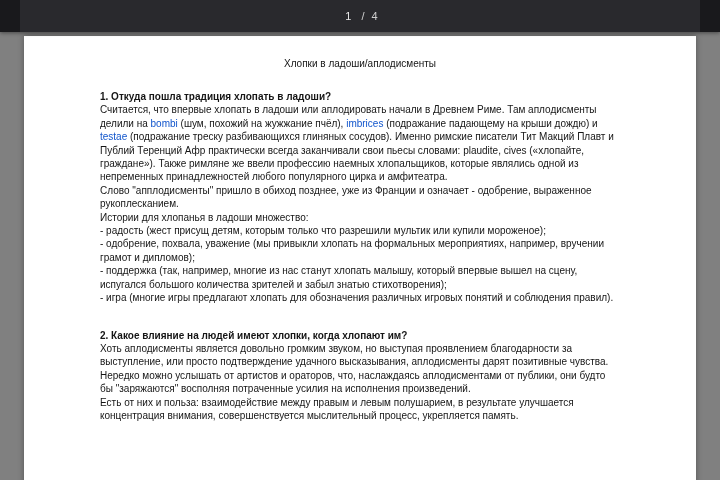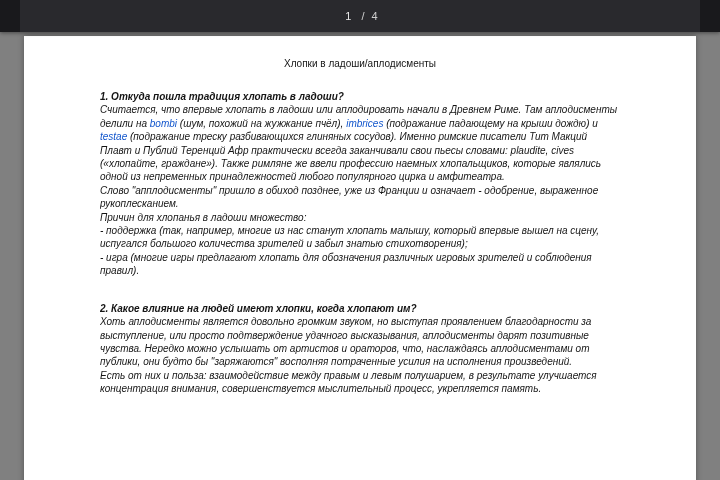--- a/index.html
+++ b/index.html
@@ -23,21 +23,21 @@
   .page{
     width:672px;margin:0 auto;background:#ffffff;height:470px;
     box-shadow:0 0 6px rgba(0,0,0,.35);
     padding:21px 76px 0 76px;box-sizing:border-box;
   }
   .doc-title{
     text-align:center;font-size:10px;color:#151515;line-height:13px;
     margin-bottom:20px;
   }
   .doc-blocks{overflow:hidden;}
-  .block{font-size:10px;line-height:13.4px;color:#151515;margin:0;font-style:italic;}
+  .block{font-size:10px;line-height:13.4px;color:#151515;margin:0;}
   .block.heading{font-weight:bold;margin-top:24px;}
   .block.heading:first-child{margin-top:0;}
   .block .link{color:#1155cc;cursor:pointer;}
 </style>
 </head>
 <body>
 
 <div class="viewer">
   <div class="toolbar">
     <div class="toolbar-edge left"></div>
@@ -49,22 +49,24 @@
     <div class="toolbar-edge right"></div>
   </div>
 
   <div class="canvas">
     <div class="page">
       <div class="doc-title">Хлопки в ладоши/аплодисменты</div>
       <div class="doc-blocks">
           <div class="block heading"><span>1. Откуда пошла традиция хлопать в ладоши?</span></div>
           <div class="block paragraph"><span>Считается, что впервые хлопать в ладоши или аплодировать начали в Древнем Риме. Там аплодисменты делили на </span><span class="link">bombi</span><span> (шум, похожий на жужжание пчёл), </span><span class="link">imbrices</span><span> (подражание падающему на крыши дождю) и </span><span class="link">testae</span><span> (подражание треску разбивающихся глиняных сосудов). Именно римские писатели Тит Макций Плавт и Публий Теренций Афр практически всегда заканчивали свои пьесы словами: plaudite, cives («хлопайте, граждане»). Также римляне же ввели профессию наемных хлопальщиков, которые являлись одной из непременных принадлежностей любого популярного цирка и амфитеатра.</span></div>
           <div class="block paragraph"><span>Слово "апплодисменты" пришло в обиход позднее, уже из Франции и означает - одобрение, выраженное рукоплесканием.</span></div>
-          <div class="block paragraph"><span>Причин для хлопанья в ладоши множество:</span></div>
+          <div class="block paragraph"><span>Истории для хлопанья в ладоши множество:</span></div>
+          <div class="block paragraph"><span>- радость (жест присущ детям, которым только что разрешили мультик или купили мороженое);</span></div>
+          <div class="block paragraph"><span>- одобрение, похвала, уважение (мы привыкли хлопать на формальных мероприятиях, например, вручении грамот и дипломов);</span></div>
           <div class="block paragraph"><span>- поддержка (так, например, многие из нас станут хлопать малышу, который впервые вышел на сцену, испугался большого количества зрителей и забыл знатью стихотворения);</span></div>
-          <div class="block paragraph"><span>- игра (многие игры предлагают хлопать для обозначения различных игровых зрителей и соблюдения правил).</span></div>
+          <div class="block paragraph"><span>- игра (многие игры предлагают хлопать для обозначения различных игровых понятий и соблюдения правил).</span></div>
           <div class="block heading"><span>2. Какое влияние на людей имеют хлопки, когда хлопают им?</span></div>
           <div class="block paragraph"><span>Хоть аплодисменты является довольно громким звуком, но выступая проявлением благодарности за выступление, или просто подтверждение удачного высказывания, аплодисменты дарят позитивные чувства. Нередко можно услышать от артистов и ораторов, что, наслаждаясь аплодисментами от публики, они будто бы "заряжаются" восполняя потраченные усилия на исполнения произведений.</span></div>
           <div class="block paragraph"><span>Есть от них и польза: взаимодействие между правым и левым полушарием, в результате улучшается концентрация внимания, совершенствуется мыслительный процесс, укрепляется память.</span></div>
         </div>
     </div>
   </div>
 </div>
 
 </body></html>

